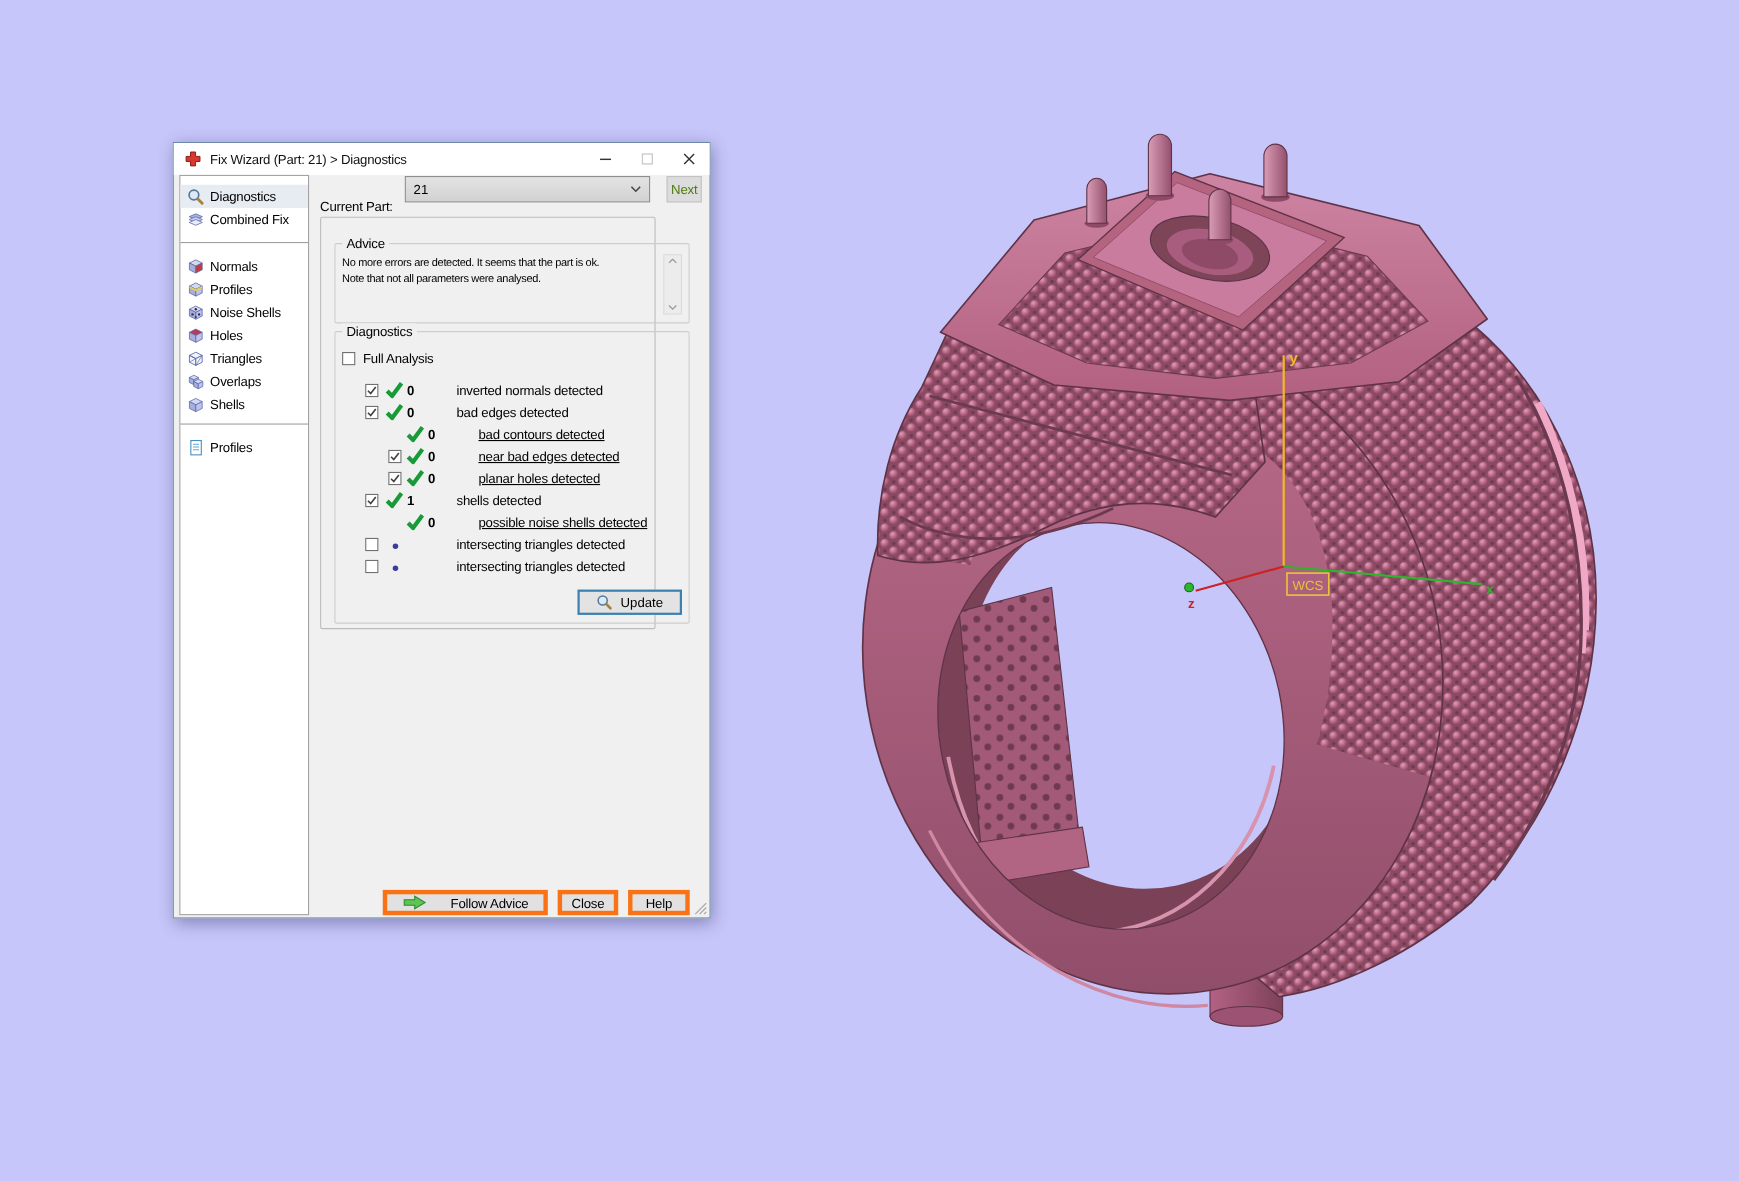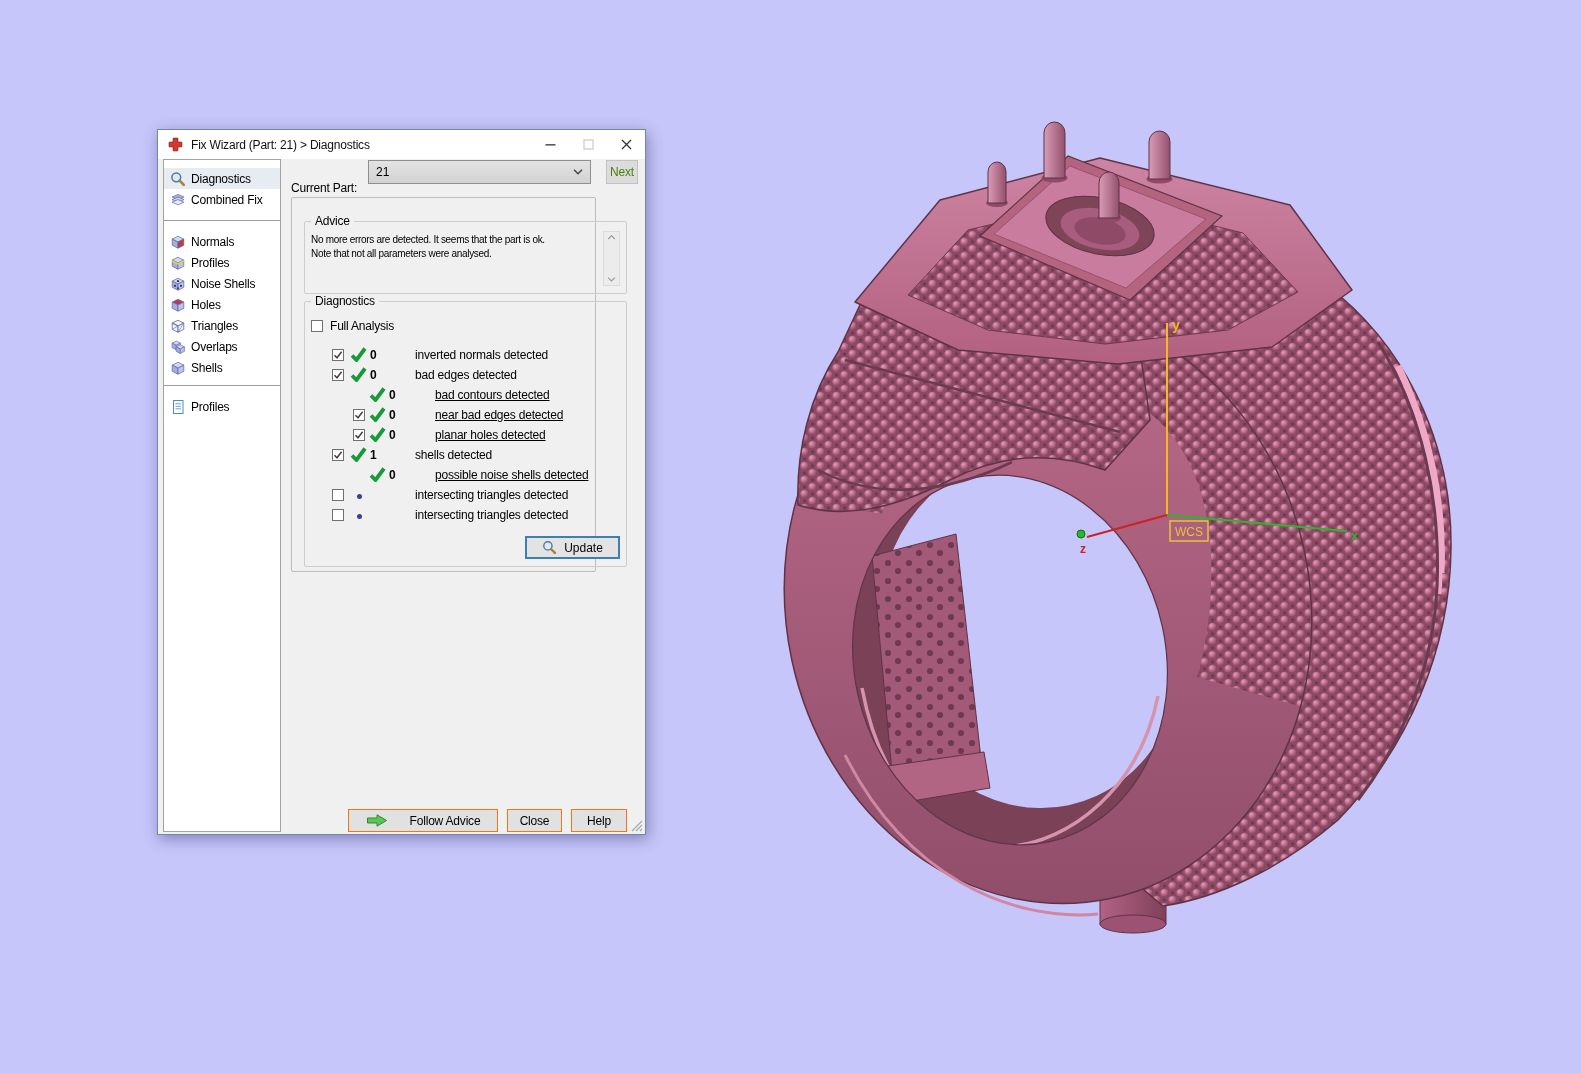--- a/index.html
+++ b/index.html
@@ -86,21 +86,21 @@
   .dr.ind1 .chk,.dr.ind2 .chk{left:64px;}
   .dr.ind1 .num,.dr.ind2 .num{left:84px;}
   .dr.ind1 .lbl,.dr.ind2 .lbl{left:130px;text-decoration:underline;}
   .update-btn{
     position:absolute;left:220px;top:234px;width:95px;height:23px;box-sizing:border-box;
     background:#e3e3e3;border:2px solid #3c7fb1;
     display:flex;align-items:center;justify-content:center;gap:7px;
     font:12px "Liberation Sans",sans-serif;padding:0;
   }
   .btn{
-    position:absolute;height:23px;box-sizing:border-box;background:#e1e1e1;border:1px solid #f97316;
+    position:absolute;height:23px;box-sizing:border-box;background:#e1e1e1;border:4px solid #f97316;
     font:12px "Liberation Sans",sans-serif;letter-spacing:-.2px;padding:0;
     display:flex;align-items:center;justify-content:center;
   }
   .follow-btn{left:190px;top:679px;width:150px;gap:22px;}
   .close-btn2{left:349px;top:679px;width:55px;}
   .help-btn{left:413px;top:679px;width:56px;}
   .grip{position:absolute;right:2px;bottom:2px;}
 </style>
 </head>
 <body>

